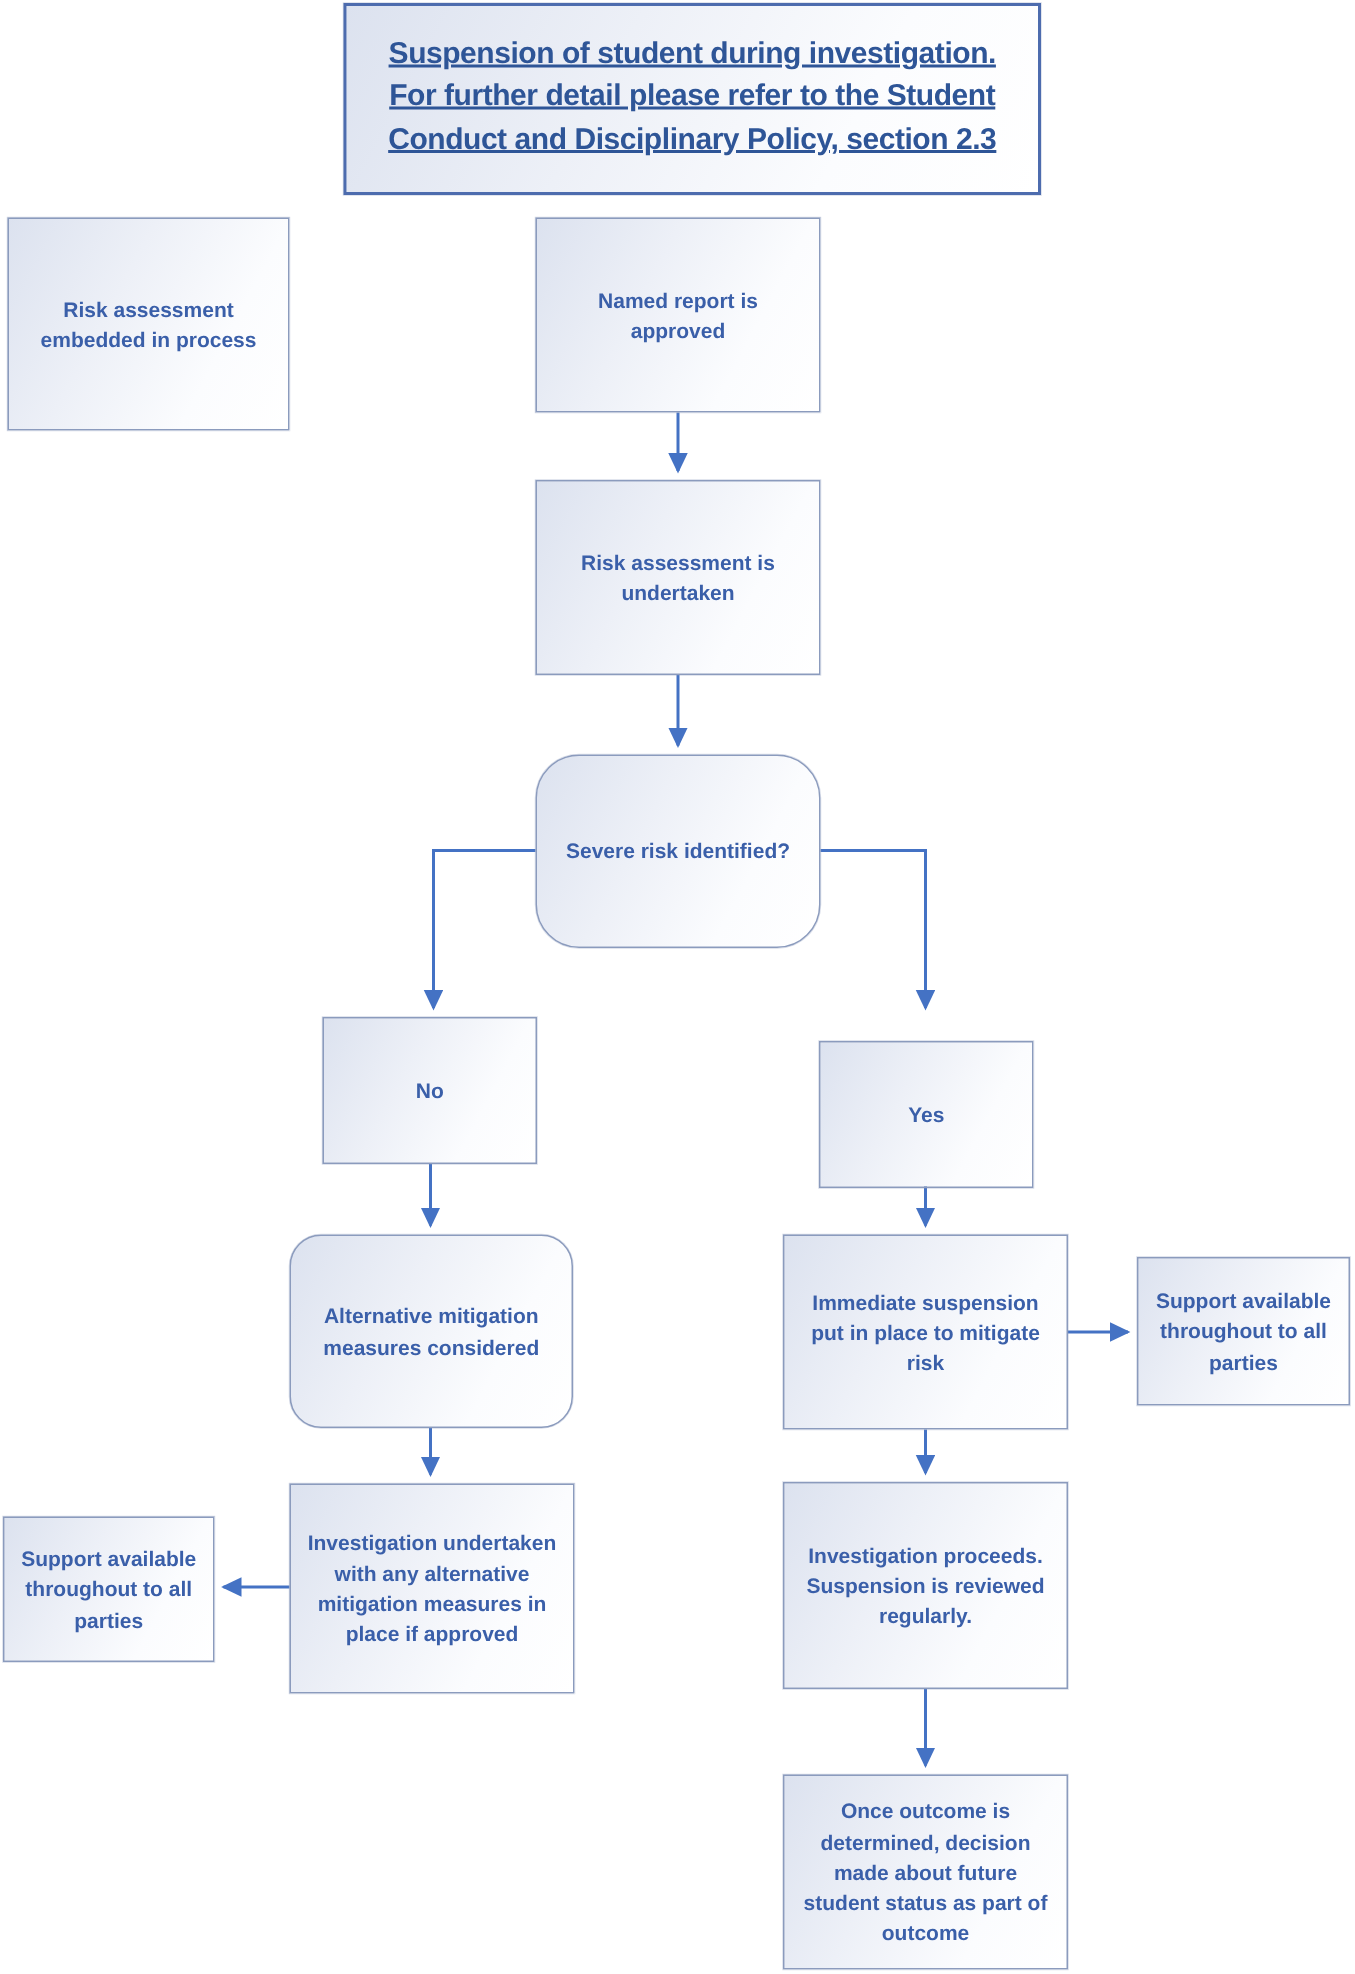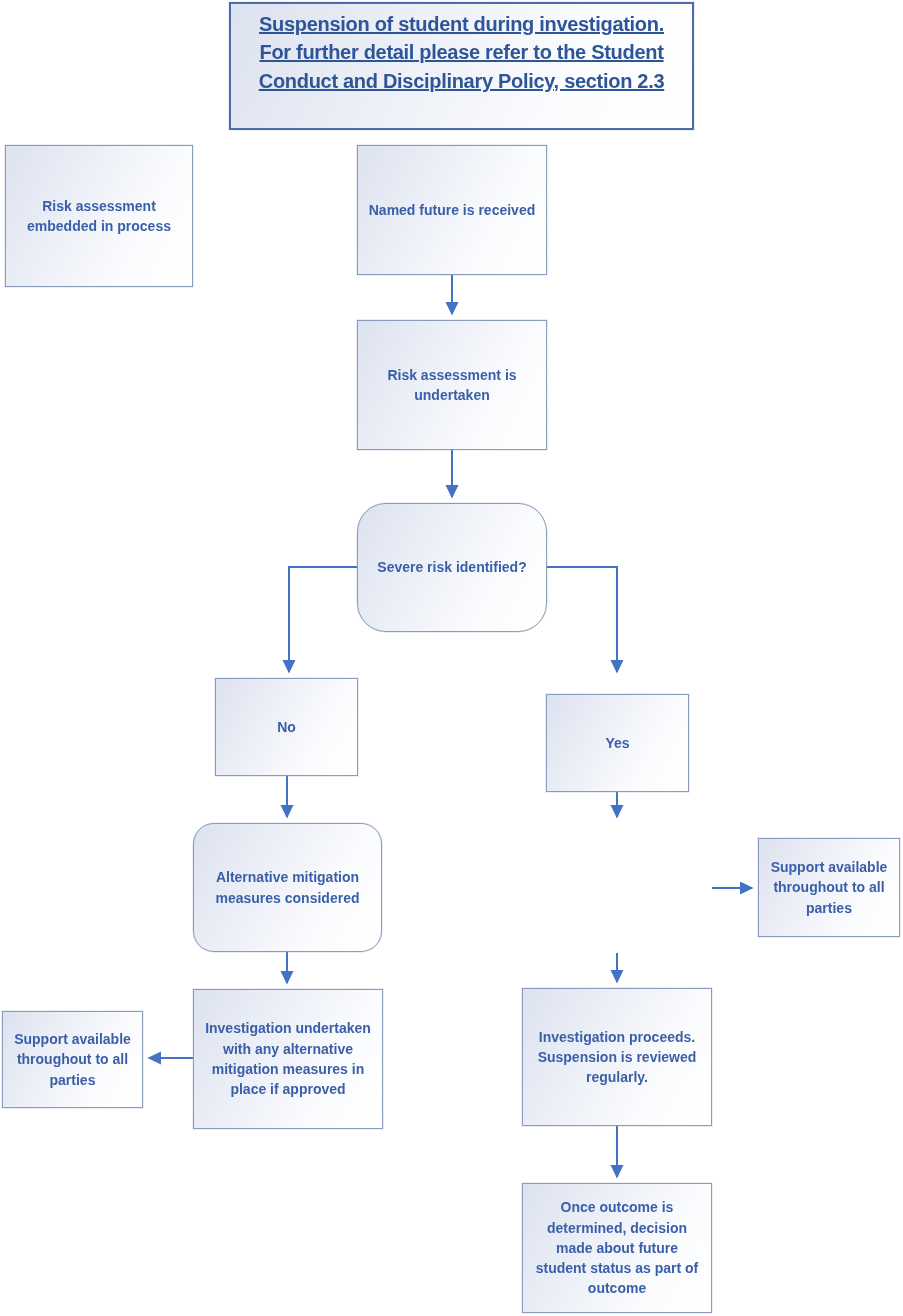--- a/index.html
+++ b/index.html
@@ -47,21 +47,21 @@
     font-size: 20px;
     line-height: 1.42;
     color: #2e5597;
     letter-spacing: -0.3px;
     padding: 6px 8px;
     align-items: flex-start;
   }
   .title-box .lbl {
     text-decoration: underline;
     white-space: pre-line;
-    margin-top: 0;
+    margin-top: 12px;
   }
 </style>
 </head>
 <body>
 
 <div class="canvas">
 
   <svg class="connectors" viewBox="0 0 903 1316" xmlns="http://www.w3.org/2000/svg">
     <defs>
       <marker id="arr" markerWidth="7" markerHeight="7" refX="6" refY="3.25" orient="auto" markerUnits="strokeWidth">
@@ -98,21 +98,21 @@
     <span class="lbl">Suspension of student during investigation.
 For further detail please refer to the Student
 Conduct and Disciplinary Policy, section 2.3</span>
   </div>
 
   <div class="node" style="left:5px; top:145px; width:188px; height:142px;">
     <span class="lbl">Risk assessment embedded in process</span>
   </div>
 
   <div class="node" style="left:357px; top:145px; width:190px; height:130px;">
-    <span class="lbl">Named future is received</span>
+    <span class="lbl">Named report is approved</span>
   </div>
 
   <div class="node" style="left:357px; top:320px; width:190px; height:130px;">
     <span class="lbl">Risk assessment is undertaken</span>
   </div>
 
   <div class="node" style="left:357px; top:503px; width:190px; height:129px;border-radius:29px;">
     <span class="lbl">Severe risk identified?</span>
   </div>
 
@@ -121,20 +121,23 @@
   </div>
 
   <div class="node" style="left:546px; top:678px; width:143px; height:98px;margin-top:16px;">
     <span class="lbl">Yes</span>
   </div>
 
   <div class="node" style="left:193px; top:823px; width:189px; height:129px;border-radius:21px;">
     <span class="lbl">Alternative mitigation measures considered</span>
   </div>
 
+  <div class="node" style="left:522px; top:823px; width:190px; height:130px;">
+    <span class="lbl">Immediate suspension put in place to mitigate risk</span>
+  </div>
 
   <div class="node" style="left:758px; top:838px; width:142px; height:99px;">
     <span class="lbl">Support available throughout to all parties</span>
   </div>
 
   <div class="node" style="left:2px; top:1011px; width:141px; height:97px;">
     <span class="lbl">Support available throughout to all parties</span>
   </div>
 
   <div class="node" style="left:193px; top:989px; width:190px; height:140px;">

